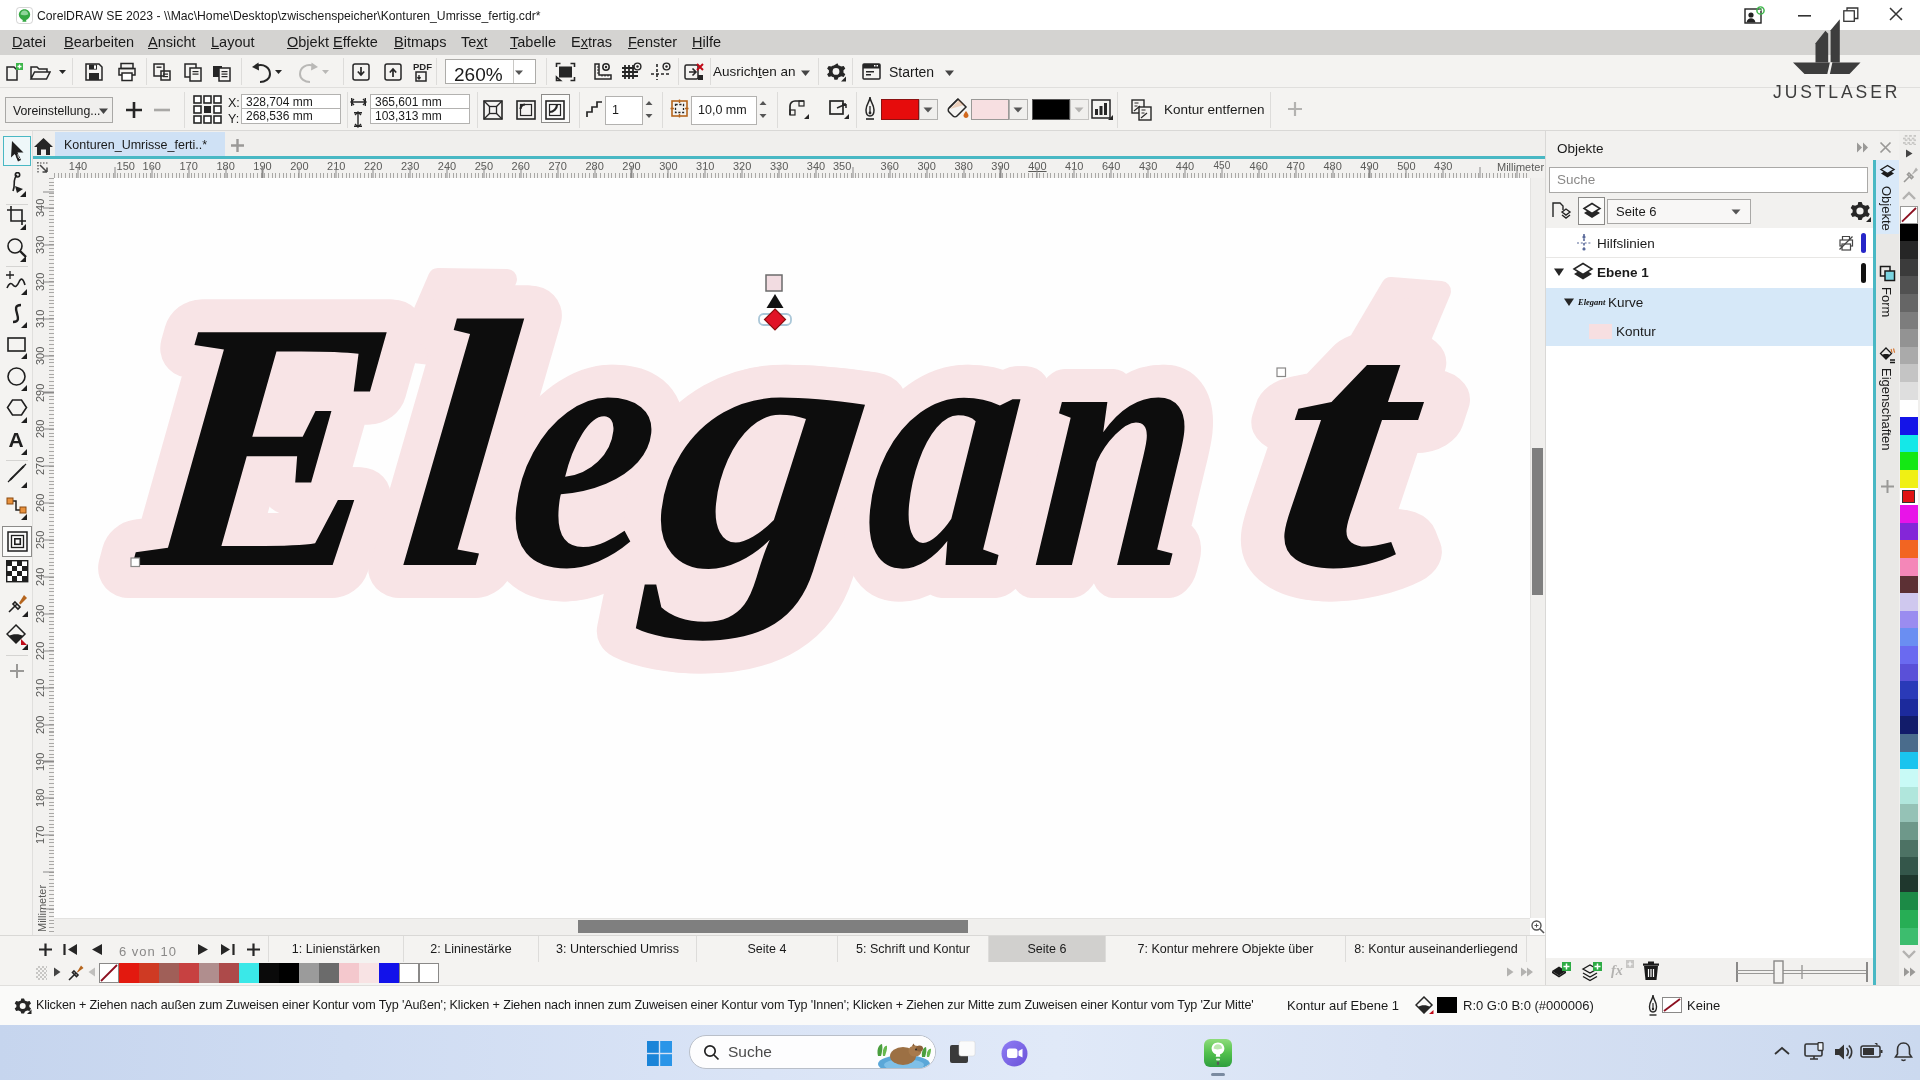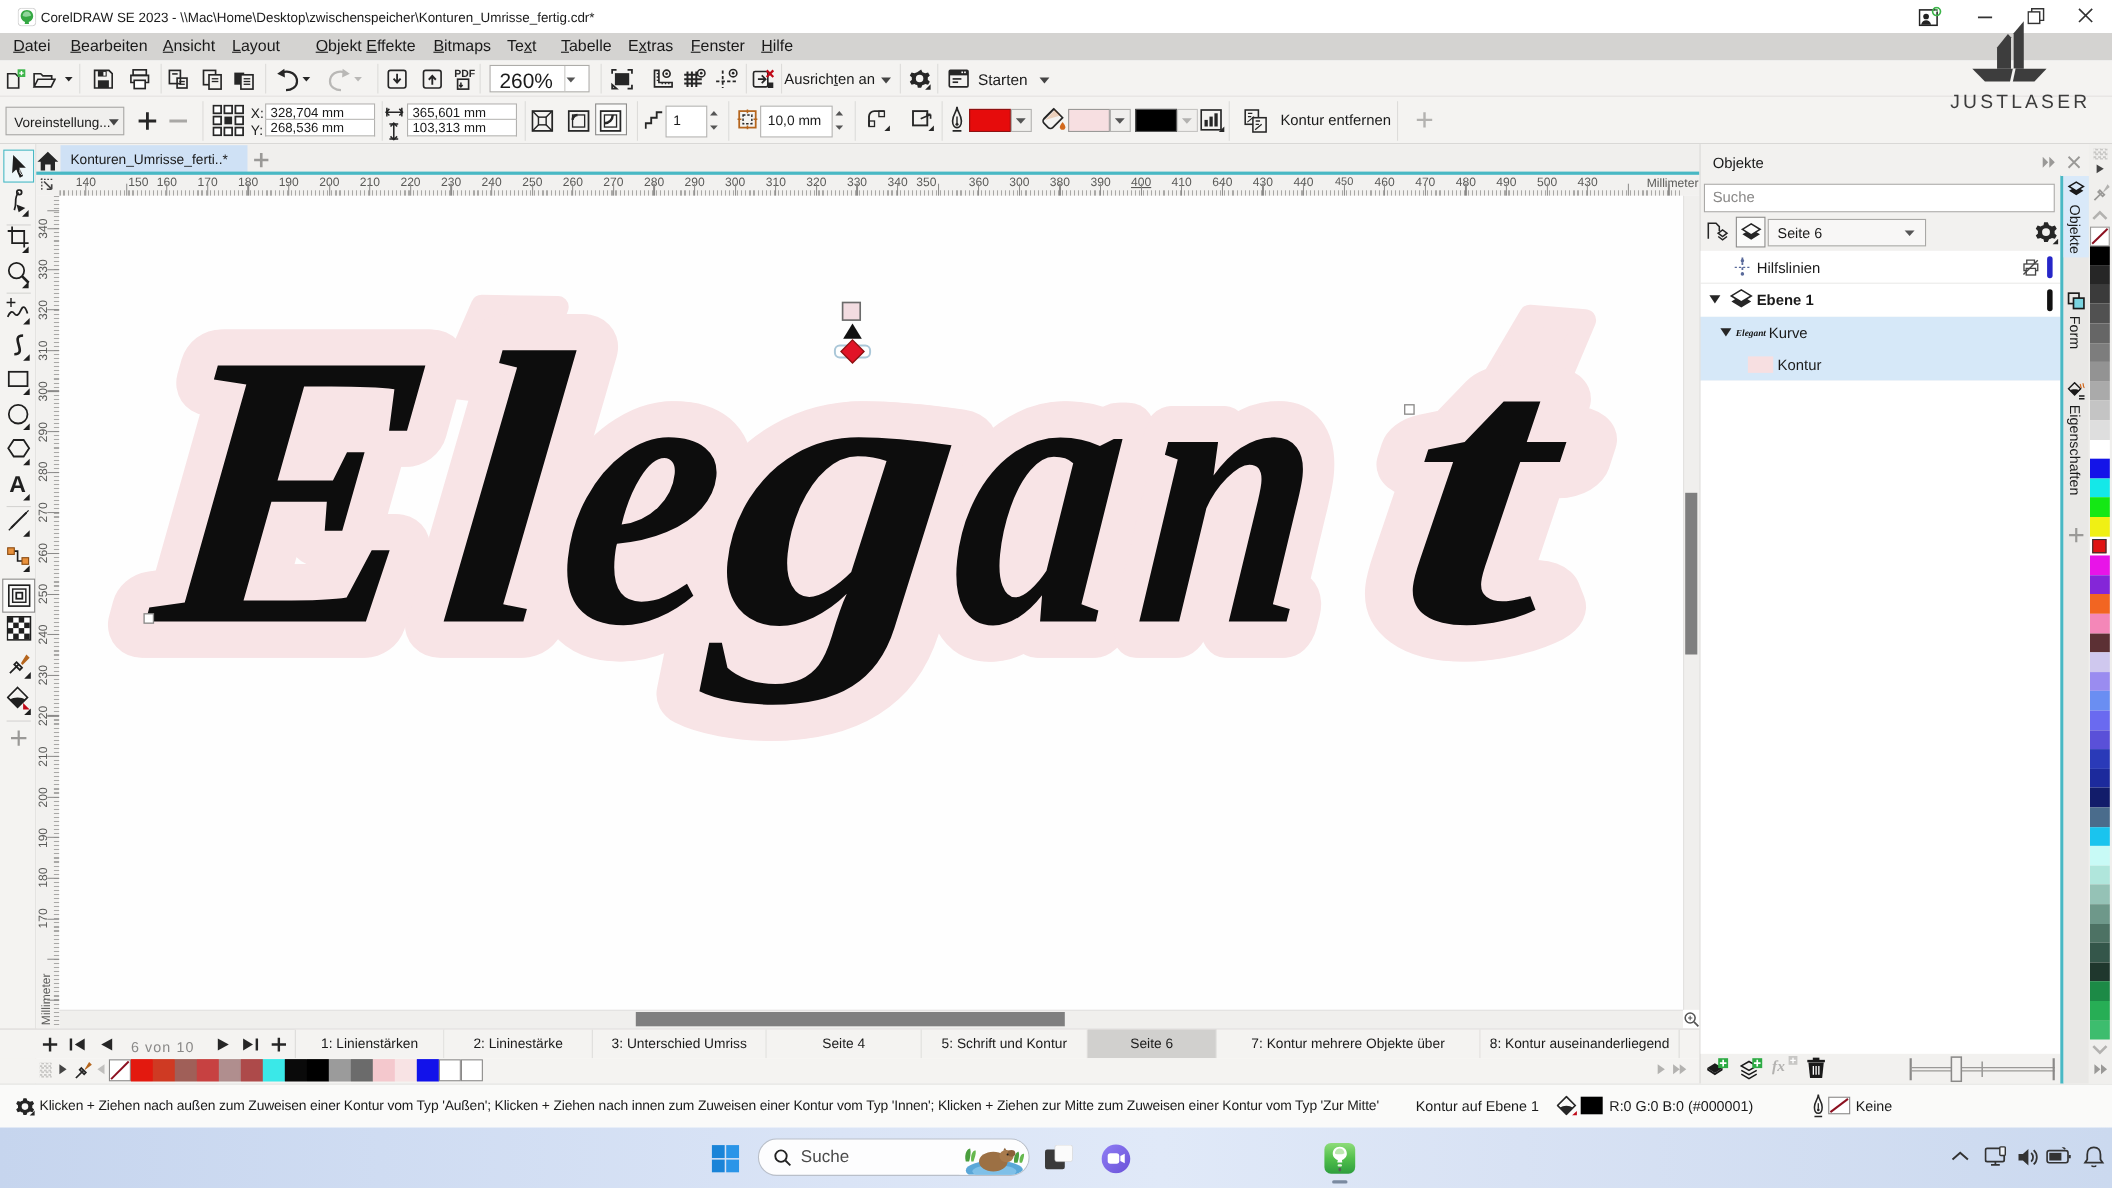--- a/index.html
+++ b/index.html
@@ -516,21 +516,21 @@
     <path d="M14 16 L18.5 16 L18.5 11.5 Z" fill="#262626" transform="translate(0,2)"></path>
   </svg>
 <div class="tx" style="left:36px;top:998px;font-size:12.6px;letter-spacing:-0.14px;">Klicken + Ziehen nach außen zum Zuweisen einer Kontur vom Typ 'Außen'; Klicken + Ziehen nach innen zum Zuweisen einer Kontur vom Typ 'Innen'; Klicken + Ziehen zur Mitte zum Zuweisen einer Kontur vom Typ 'Zur Mitte'</div>
 <div class="tx" style="left:1287px;top:998px;font-size:13px;">Kontur auf Ebene 1</div>
 <svg class="abs" style="left:1415px;top:996px;" width="20" height="18" viewBox="0 0 20 18">
     <path d="M9 1 L17 9 L9 17 L1 9 Z" fill="none" stroke="#262626" stroke-width="1.5"></path>
     <path d="M3 11 L9 17 L15 11 C12 8.5 6 8.5 3 11 Z" fill="#262626"></path>
     <path d="M14 15 L18.5 15 L18.5 11 Z" fill="#c00a18" transform="translate(0,3)"></path>
   </svg>
 <div class="abs" style="left:1437px;top:997px;width:20px;height:16px;background:#000;"></div>
-<div class="tx" style="left:1463px;top:998px;font-size:13px;">R:0 G:0 B:0 (#000001)</div>
+<div class="tx" style="left:1463px;top:998px;font-size:13px;">R:0 G:0 B:0 (#000006)</div>
 <svg class="abs" style="left:1646px;top:994px;" width="14" height="24" viewBox="0 0 14 24">
     <path d="M7 1 C7 5.5 3.5 7.5 3.5 12.5 C3.5 16 5 18 7 18 C9 18 10.5 16 10.5 12.5 C10.5 7.5 7 5.5 7 1 Z" fill="none" stroke="#262626" stroke-width="1.4"></path>
     <path d="M7 9 L7 14" stroke="#262626" stroke-width="1.2"></path>
     <circle cx="7" cy="15" r="1.2" fill="#262626"></circle>
     <path d="M3.5 21 H10.5" stroke="#262626" stroke-width="1.4"></path>
   </svg>
 <div class="abs" style="left:1662px;top:997px;width:20px;height:16px;background:#fff;border:1px solid #8a8988;">
     <svg width="18" height="14">
       <path d="M1 13 L17 1" stroke="#8c1020" stroke-width="1.8"></path>
     </svg>

